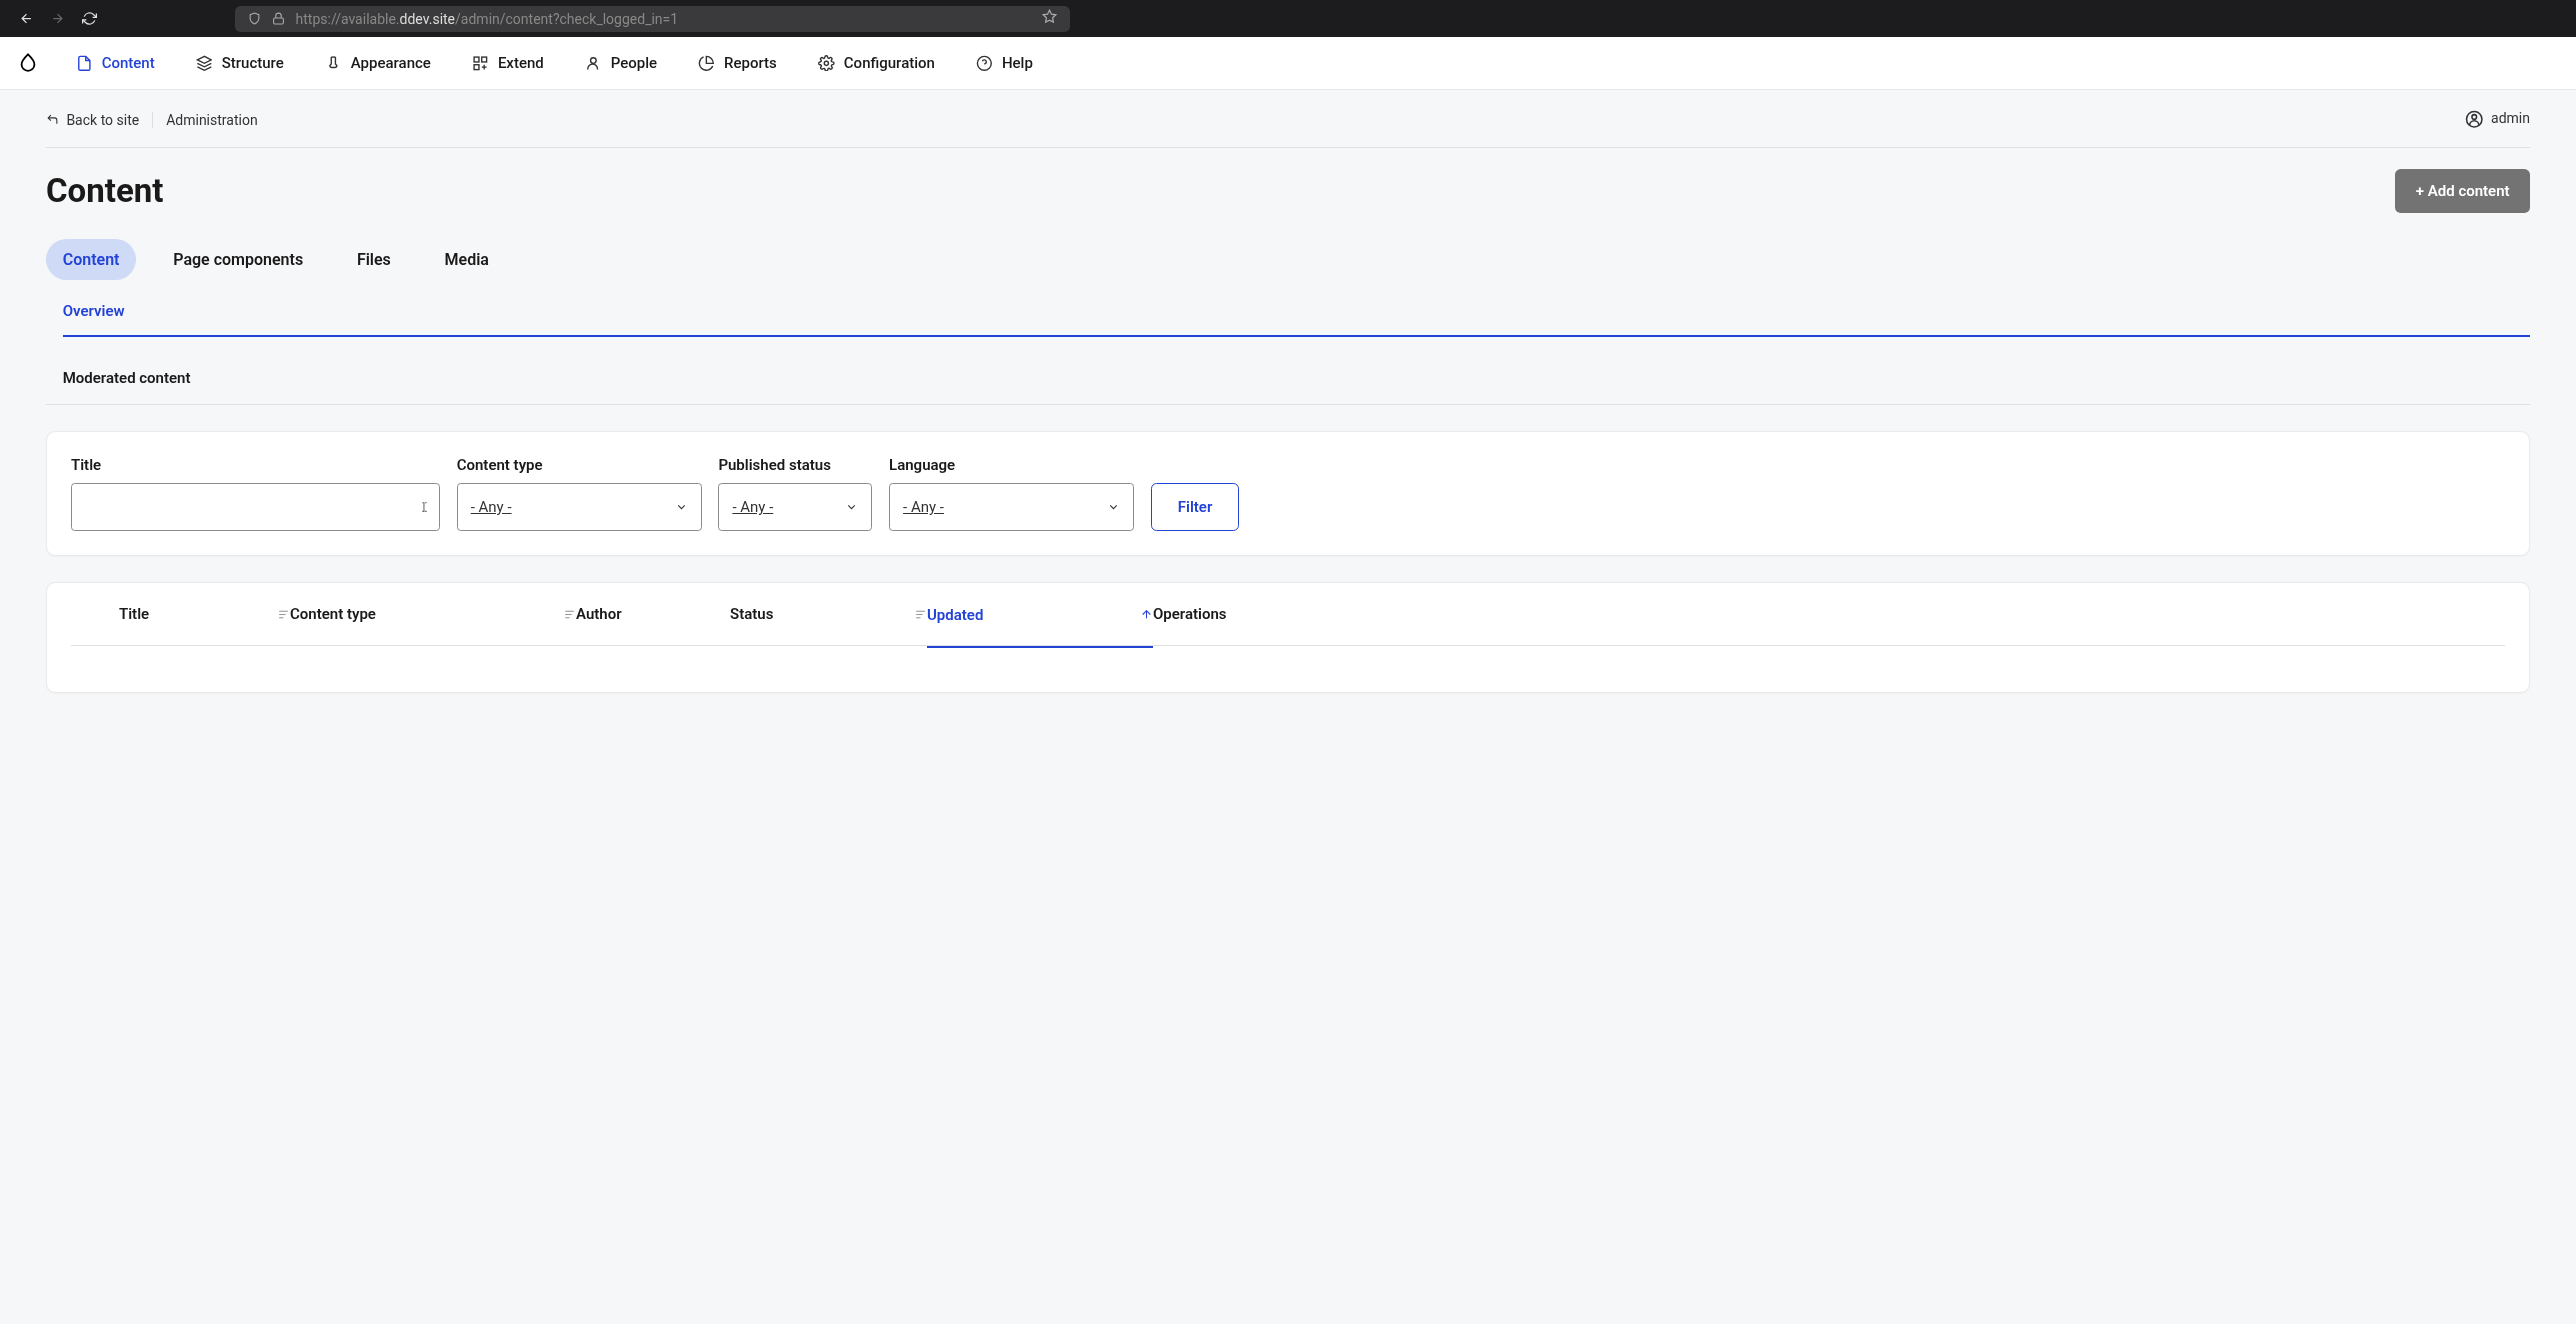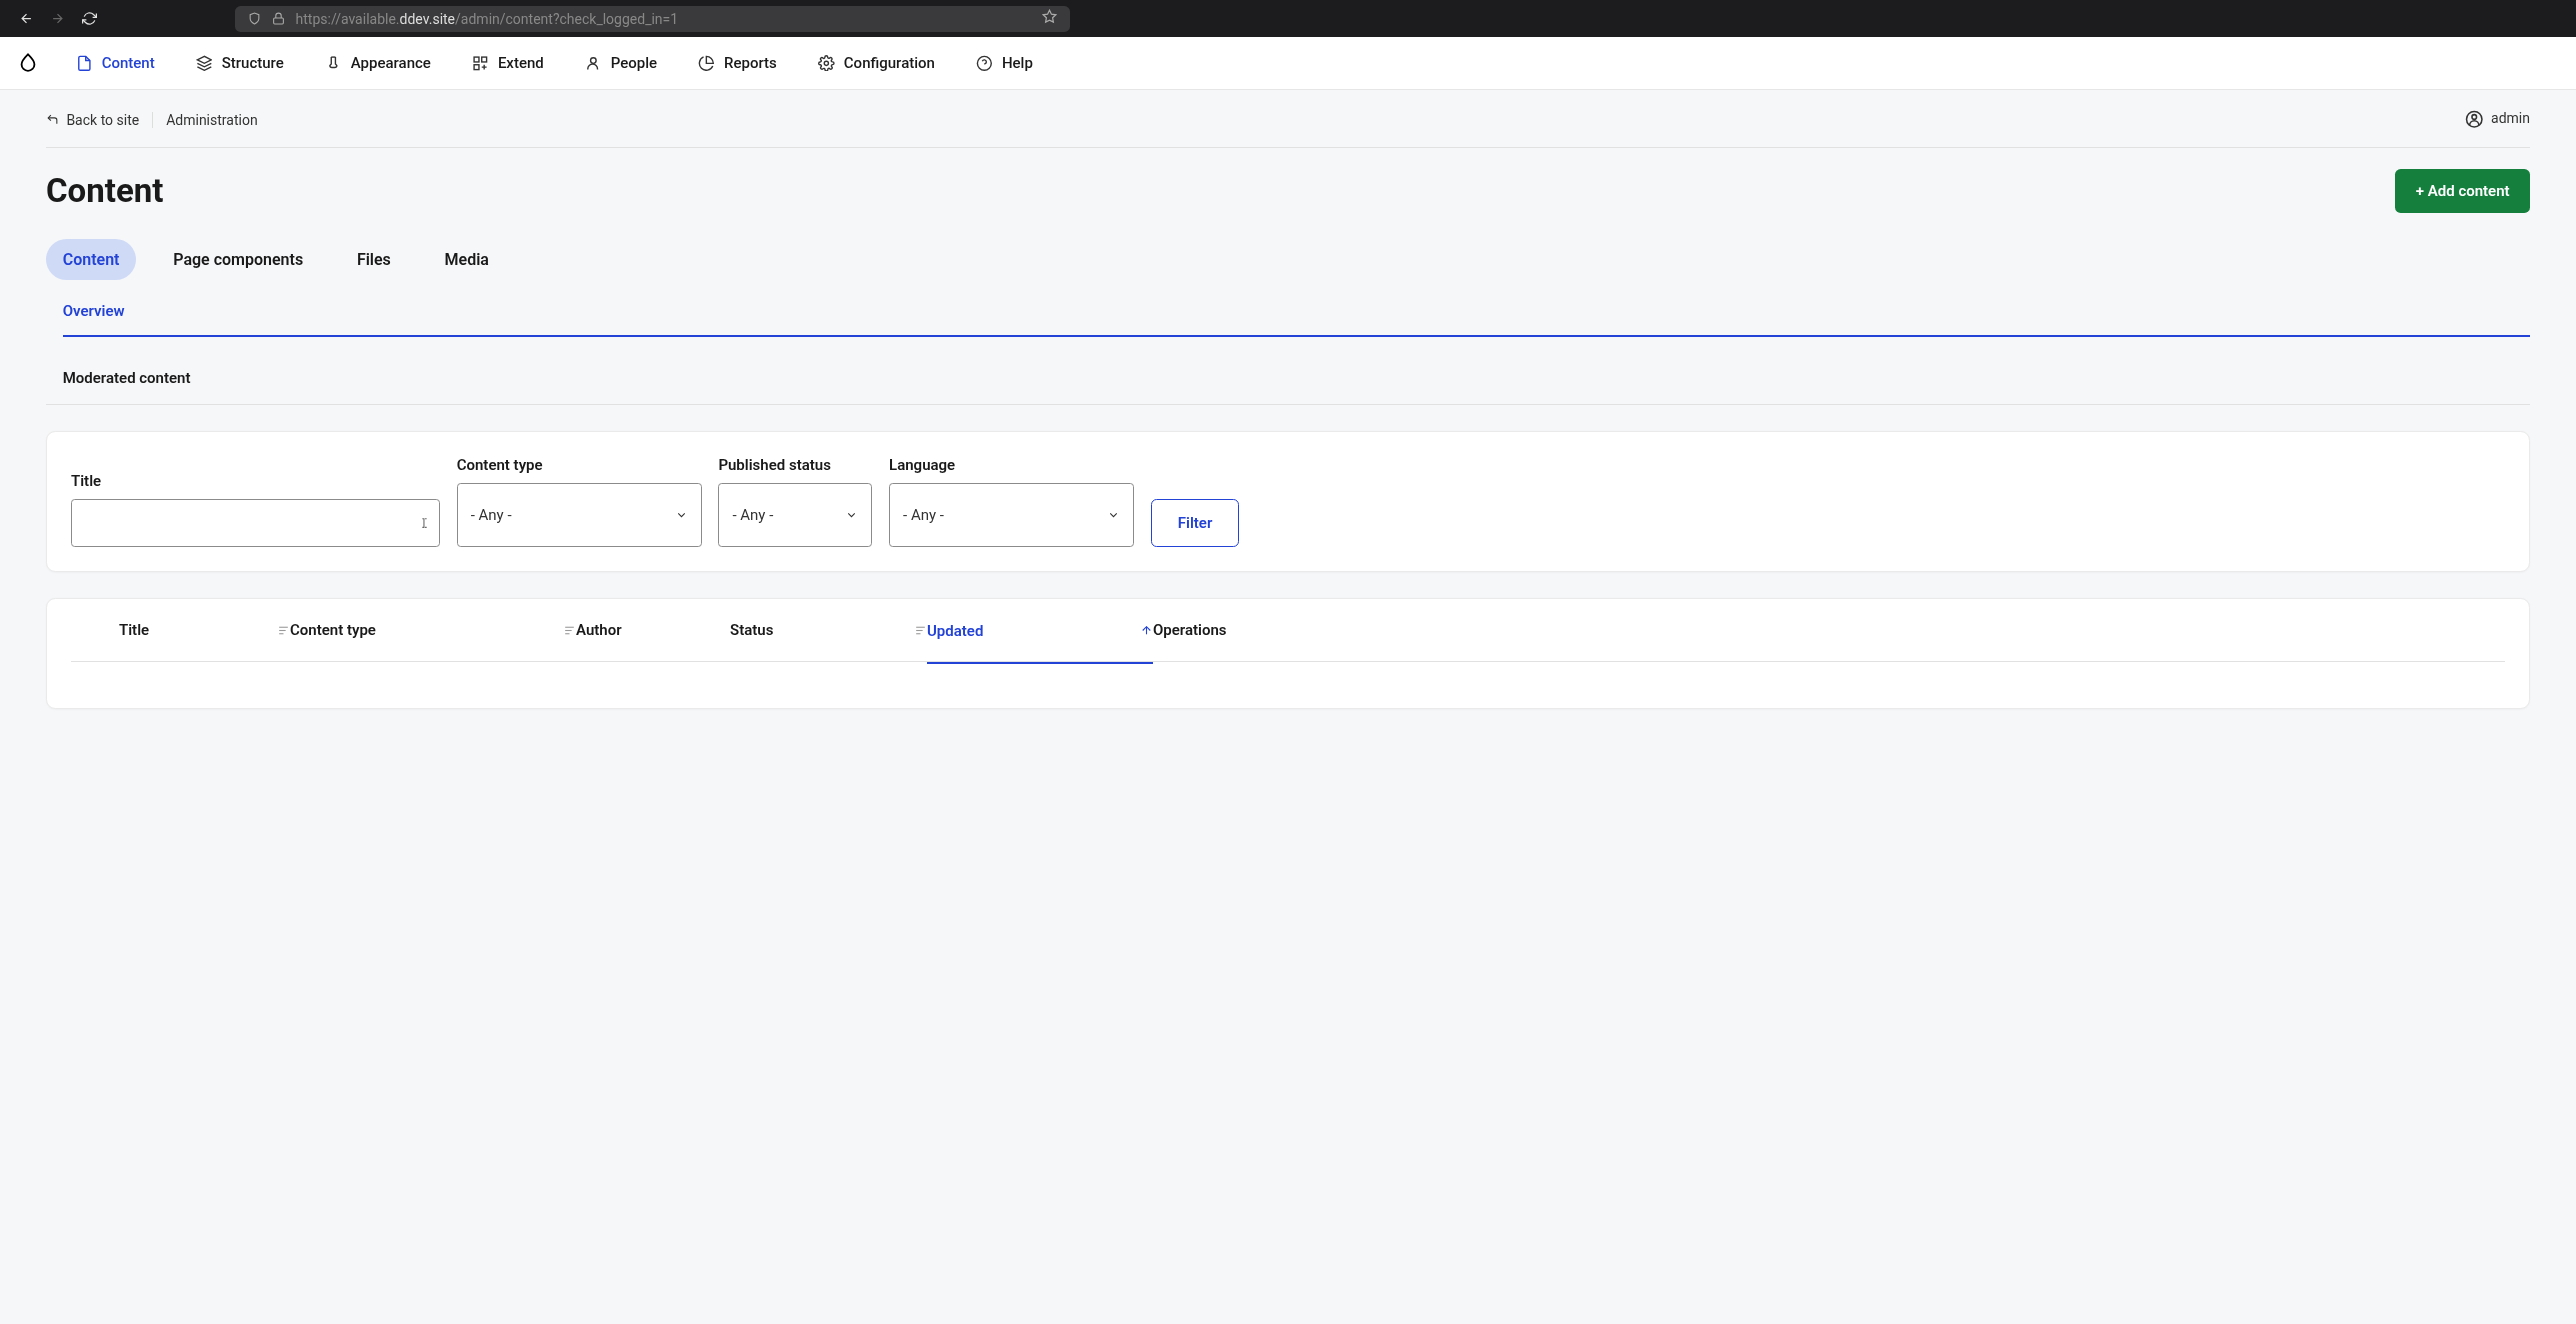--- a/index.html
+++ b/index.html
@@ -18,21 +18,21 @@
 .admin-bar { background: #fff; height: 53px; display: flex; align-items: center; padding: 0 16.7px; border-bottom: 0.9px solid #e6e6e6; }
 .logo { width: 22px; height: 22px; margin-right: 37px; }
 .admin-nav { display: flex; gap: 41px; }
 .admin-nav-item { display: flex; align-items: center; gap: 9.3px; font-size: 15px; color: #1a1a1a; cursor: pointer; font-weight: 500; }
 .admin-nav-item.active { color: #2342d6; }
 .admin-nav-item svg { width: 16.7px; height: 16.7px; }
 .back-link { display: flex; align-items: center; gap: 7.4px; font-size: 14px; color: #333; cursor: pointer; padding-right: 13px; border-right: 0.9px solid #ddd; }
 .breadcrumb-item { font-size: 14px; color: #333; margin-left: 13px; }
 .user-info { margin-left: auto; display: flex; gap: 7.4px; font-size: 14px; color: #333; }
 .page-title { font-size: 33px; font-weight: 700; color: #1a1a1a; }
-.add-button { margin-left: auto; background: #15803d; color: #fff; border: none; border-radius: 5.6px; padding: 13px 20.4px; font-size: 15px; font-weight: 600; cursor: pointer; }
+.add-button { margin-left: auto; background: #737373; color: #fff; border: none; border-radius: 5.6px; padding: 13px 20.4px; font-size: 15px; font-weight: 600; cursor: pointer; }
 
 
 .bc-wrap { border-bottom: 0.9px solid #e1e1e1; margin: 0 46px; padding: 20.4px 0 18.5px 0; display: flex; align-items: center; }
 
 
 .primary-tabs { display: flex; gap: 20.4px; padding: 26px 46px 0 46px; }
 .primary-tab { padding: 11px 16.7px; border-radius: 926px; font-size: 16px; font-weight: 600; color: #1a1a1a; cursor: pointer; }
 .primary-tab.active { background: #cfdaf6; color: #2342d6; }
 
 
@@ -40,21 +40,21 @@
 .secondary-tab { padding: 0 0 15px 0; font-size: 15px; font-weight: 600; color: #1a1a1a; cursor: pointer; border-bottom: 2.8px solid transparent; }
 .secondary-tab.active { color: #2342d6; border-bottom-color: #2342d6; }
 
 
 .card { background: #fff; border: 0.9px solid #eaeaea; border-radius: 9.3px; margin: 26px 46px; padding: 24px; box-shadow: 0 0.9px 1.9px rgba(0,0,0,0.03); }
 .filter-row { display: flex; gap: 16.7px; align-items: flex-end; }
 .filter-group { display: flex; flex-direction: column; gap: 9.3px; }
 .filter-label { font-size: 15px; font-weight: 600; color: #1a1a1a; }
 .filter-input { height: 48px; border: 0.9px solid #8b8b8b; border-radius: 3.7px; padding: 0 13px; font-size: 15px; background: #fff; color: #333; }
 .filter-input.title { width: 369px; }
-.filter-select { height: 64px; border: 0.9px solid #8b8b8b; border-radius: 3.7px; padding: 0 37px 0 13px; font-size: 15px; background: #fff; color: #333; position: relative; display: flex; align-items: center; cursor: pointer; }
+.filter-select { height: 48px; border: 0.9px solid #8b8b8b; border-radius: 3.7px; padding: 0 37px 0 13px; font-size: 15px; background: #fff; color: #333; position: relative; display: flex; align-items: center; cursor: pointer; text-decoration: underline; }
 .filter-select.ct { width: 245px; }
 .filter-select.ps { width: 154px; }
 .filter-select.lang { width: 245px; }
 .chevron { position: absolute; right: 13px; top: 50%; transform: translateY(-50%); }
 .filter-button { height: 48px; padding: 0 26px; background: #fff; border: 1.9px solid #2342d6; color: #2342d6; border-radius: 5.6px; font-size: 15px; font-weight: 600; cursor: pointer; }
 .title-input-wrap { position: relative; }
 .title-suffix-icon { position: absolute; right: 9.3px; top: 50%; transform: translateY(-50%); color: #666; }
 
 
 .table-card { background: #fff; border: 0.9px solid #eaeaea; border-radius: 9.3px; margin: 26px 46px; box-shadow: 0 0.9px 1.9px rgba(0,0,0,0.03); padding: 0 24px; }

